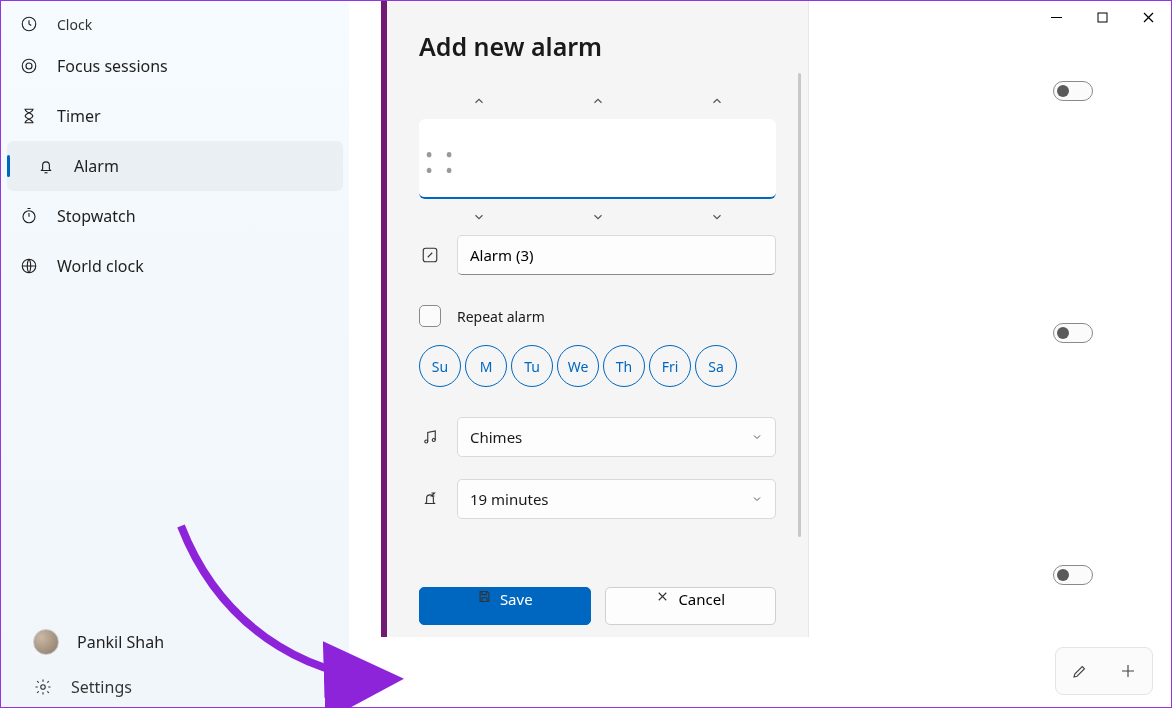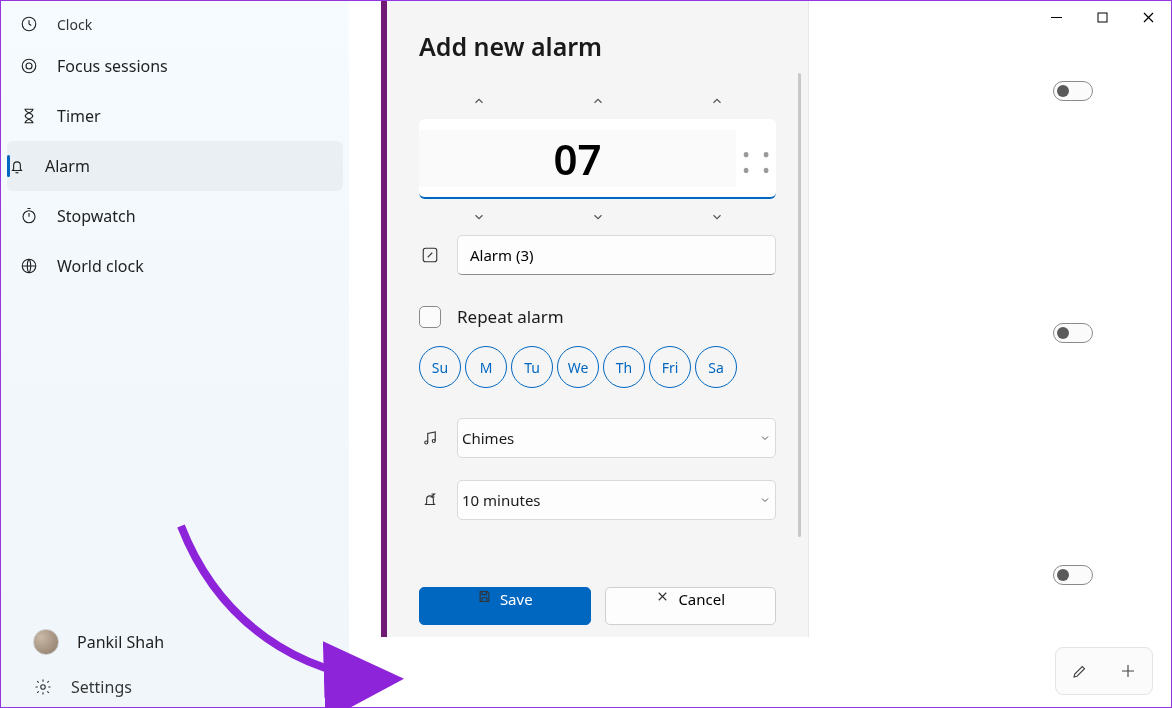--- a/index.html
+++ b/index.html
@@ -46,21 +46,21 @@
     padding-left: 18px;
     font-size: 16px;
     color: #1f1f1f;
     gap: 18px;
     position: relative;
   }
   .side-item.active {
     background: rgba(0,0,0,.04);
     border-radius: 6px;
     margin: 0 6px;
-    padding-left: 0;
+    padding-left: 29px;
   }
   .side-item.active::before {
     content: "";
     position: absolute;
     left: 0; top: 14px; bottom: 14px;
     width: 3px;
     background: #0067c0;
     border-radius: 3px;
   }
   .side-icon {
@@ -198,32 +198,32 @@
     font-size:15px;
     font-family:inherit;
     display:flex; align-items:center;
   }
   .select {
     flex:1;
     height:40px;
     background:#fdfdfd;
     border:1px solid #d9d9d9;
     border-radius:5px;
-    padding:0 4px;
+    padding:0 12px;
     font-size:15px;
     display:flex; align-items:center; justify-content:space-between;
   }
   .select .chev svg { width:12px; height:12px; stroke:#555; fill:none; stroke-width:2; }
   .checkbox {
     width:22px; height:22px;
     border:1px solid #8a8a8a;
     border-radius:5px;
     background:#fbfbfb;
   }
-  .cb-label { font-size:17px; }
+  .cb-label { font-size:14px; }
   .days {
     display:flex;
     gap:4px;
     margin-top:18px;
   }
   .day {
     width:42px; height:42px;
     border:1px solid #0067c0;
     border-radius:50%;
     display:flex; align-items:center; justify-content:center;
@@ -400,21 +400,20 @@
           </svg>
         </div>
       <div class="arr">
           <svg viewBox="0 0 24 24">
             <path d="M6 15l6-6 6 6"></path>
           </svg>
         </div>
     </div>
 
     <div class="time-row">
-      <div class="time-cell sel">07</div>
       <div class="time-colon">:</div>
       <div class="time-colon">:</div>
     </div>
 
     <div class="time-arrows">
       <div class="arr">
           <svg viewBox="0 0 24 24">
             <path d="M6 9l6 6 6-6"></path>
           </svg>
         </div>
@@ -471,21 +470,21 @@
     </div>
 
     <div class="field-row" style="margin-top:22px;">
       <span class="field-icon">
         <svg viewBox="0 0 24 24">
             <path d="M6 18h12l-1.5-2V11a4.5 4.5 0 10-9 0v5L6 18z"></path>
             <path d="M14 4h4l-4 4h4"></path>
           </svg>
       </span>
       <div class="select">
-        <span>10 minutes</span>
+        <span>19 minutes</span>
         <span class="chev"><svg viewBox="0 0 24 24">
               <path d="M6 9l6 6 6-6"></path>
             </svg></span>
       </div>
     </div>
 
     <div class="dlg-buttons">
       <button class="btn-primary">
         <svg viewBox="0 0 24 24">
             <path d="M5 4h11l3 3v13H5z"></path>

